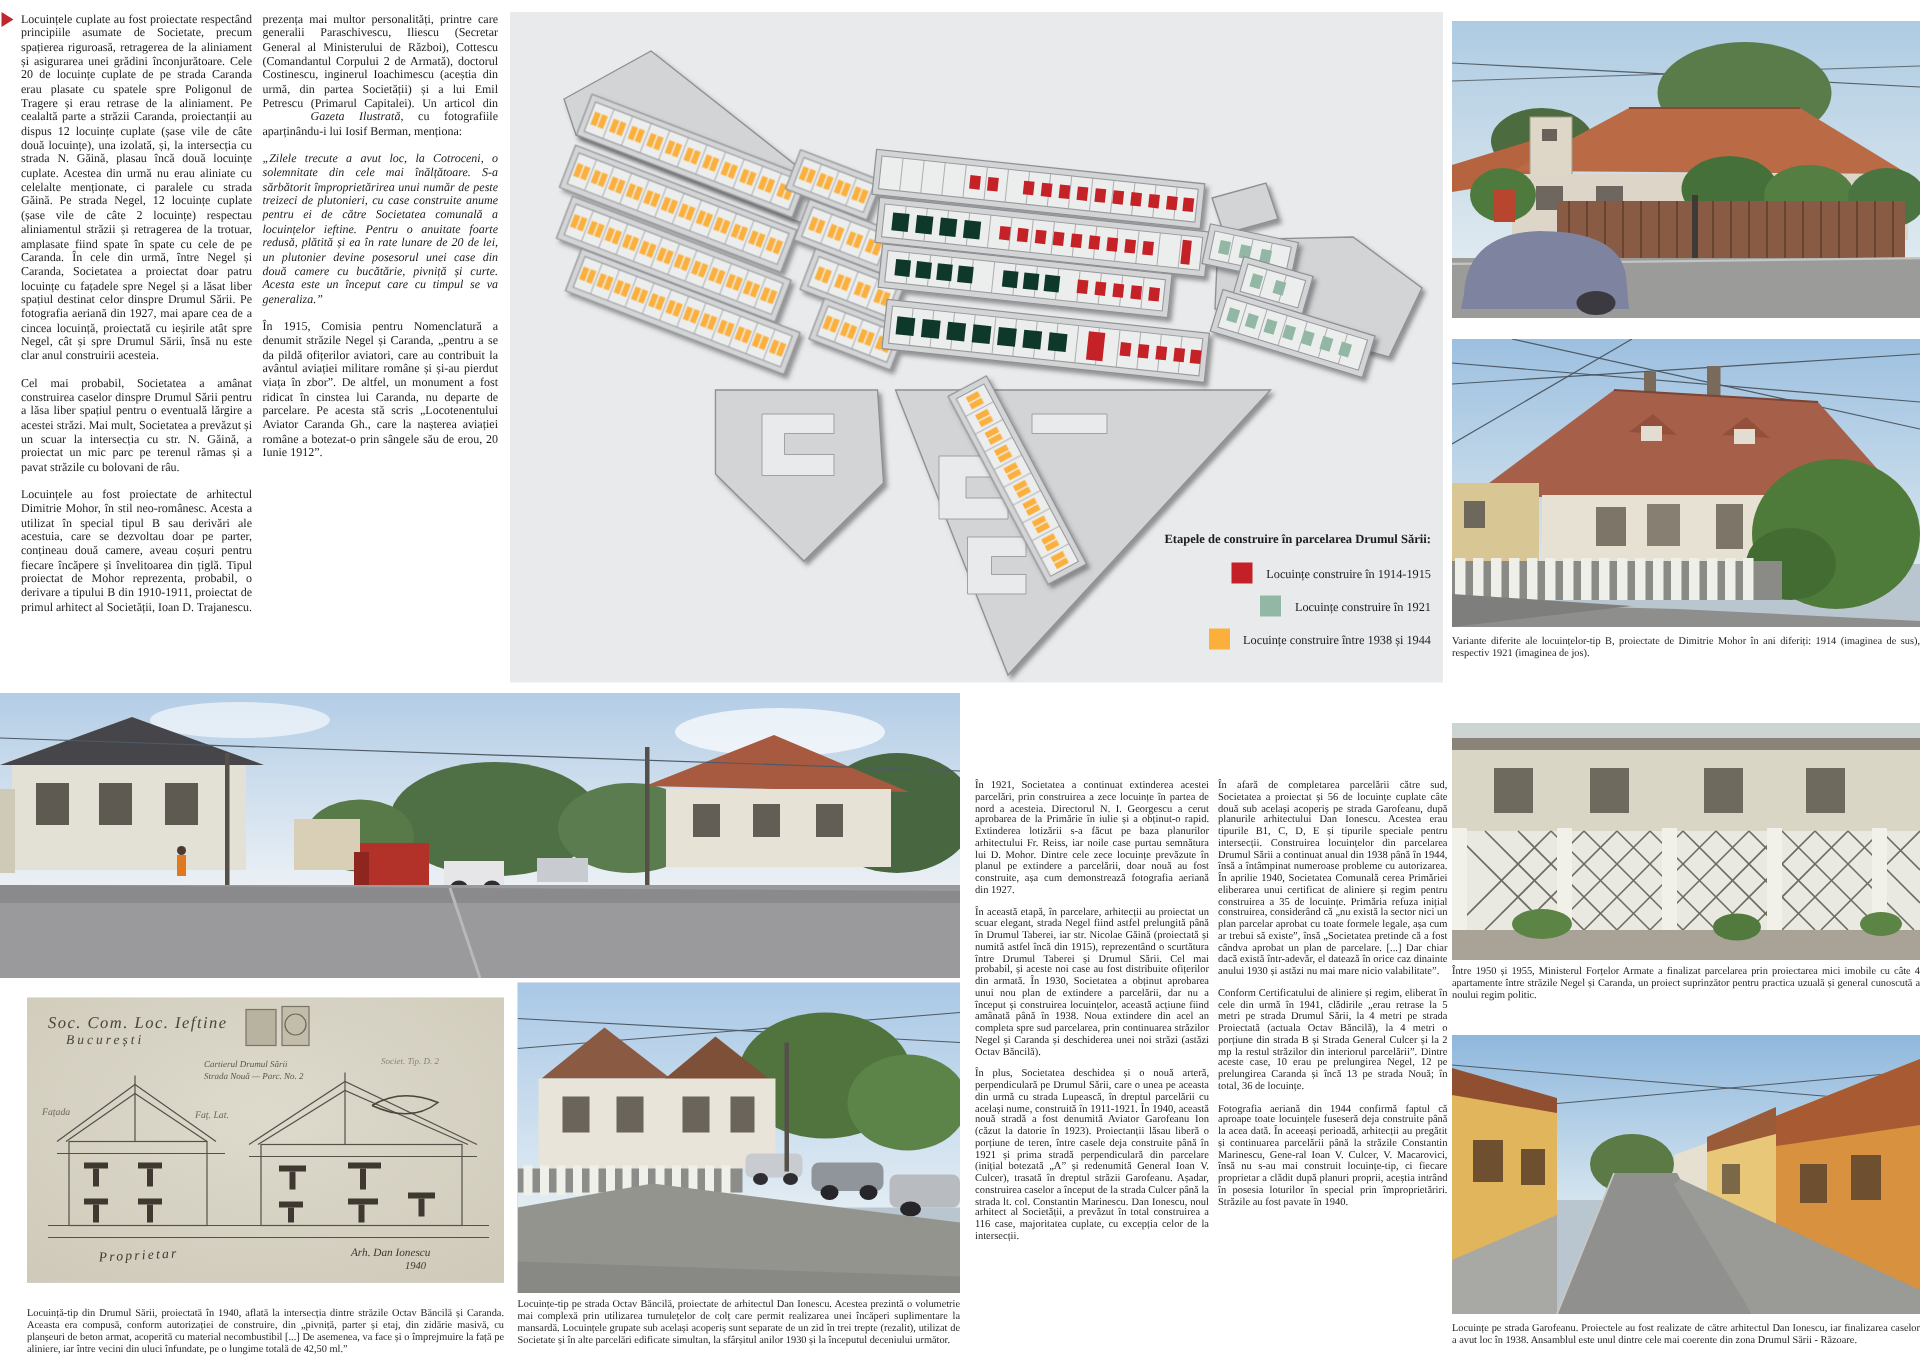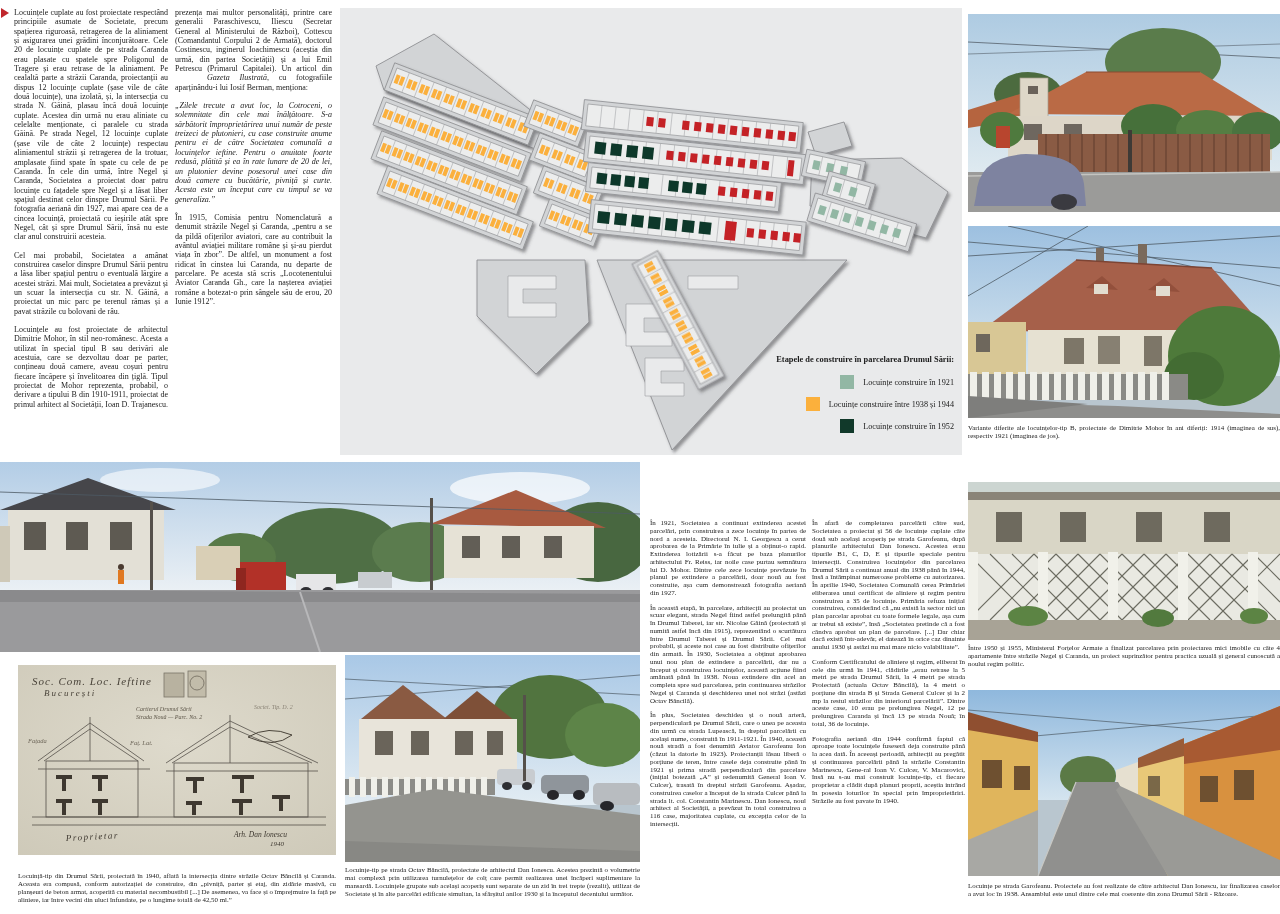--- a/index.html
+++ b/index.html
@@ -480,30 +480,30 @@
             <rect x="425.4" y="254" width="4" height="9" fill="#fbb03c"></rect>
             <rect x="430.4" y="254" width="4" height="9" fill="#fbb03c"></rect>
             <rect x="438.8" y="254" width="4" height="9" fill="#fbb03c"></rect>
             <rect x="443.8" y="254" width="4" height="9" fill="#fbb03c"></rect>
           </g>
         </g>
     </svg>
     <div class="legend">
       <div class="legend-title">Etapele de construire în parcelarea Drumul Sării:</div>
       <div class="legend-row">
+        <span class="legend-swatch" style="background: rgb(196, 32, 40);"></span>
+        <span class="legend-label">Locuințe construire în 1914-1915</span>
+      </div>
+      <div class="legend-row">
         <span class="legend-swatch" style="background: rgb(146, 183, 164);"></span>
         <span class="legend-label">Locuințe construire în 1921</span>
       </div>
       <div class="legend-row">
         <span class="legend-swatch" style="background: rgb(251, 176, 60);"></span>
         <span class="legend-label">Locuințe construire între 1938 și 1944</span>
-      </div>
-      <div class="legend-row">
-        <span class="legend-swatch" style="background: rgb(17, 57, 42);"></span>
-        <span class="legend-label">Locuințe construire în 1952</span>
       </div>
     </div>
   </div>
 
   <div class="photo" style="left:968px;top:14px;width:312px;height:198px;">
     <svg viewBox="0 0 312 198" preserveAspectRatio="none">
       <defs>
           <linearGradient id="sk1" x1="0" y1="0" x2="0" y2="1">
             <stop offset="0" stop-color="#aecbe2"></stop>
             <stop offset="1" stop-color="#dfeaf0"></stop>

